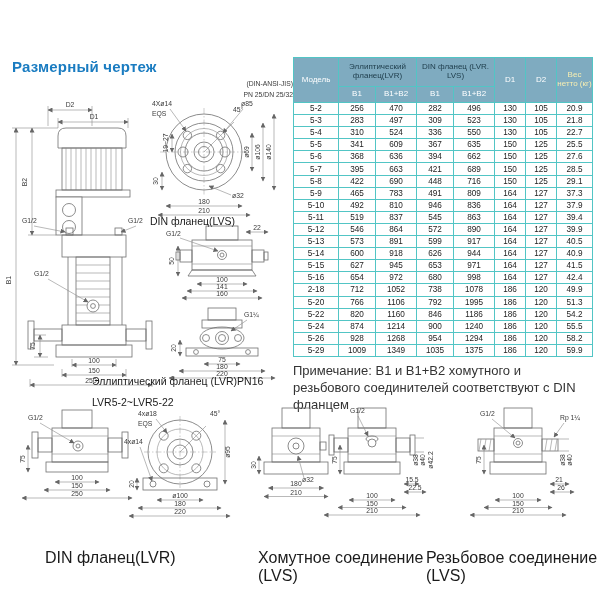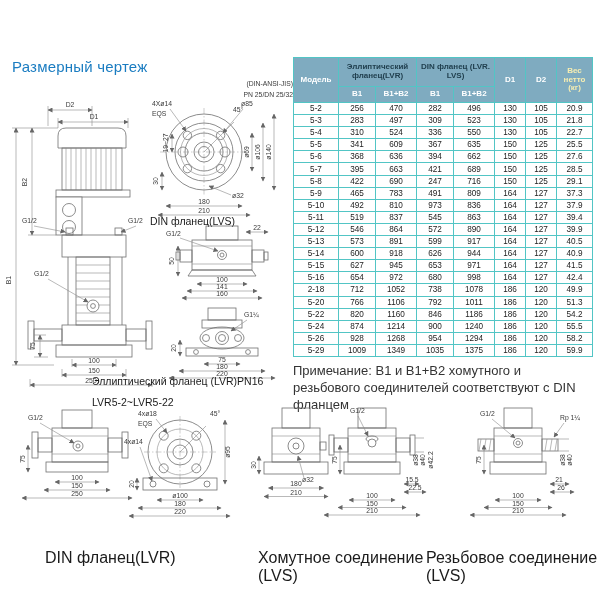--- a/index.html
+++ b/index.html
@@ -1,22 +1,22 @@
 <!DOCTYPE html>
 <html><head>
 <meta charset="utf-8">
 <style>
   html,body{margin:0;padding:0}
   body{width:600px;height:600px;background:#fff;font-family:"Liberation Sans",sans-serif;position:relative;overflow:hidden}
   .abs{position:absolute}
-  .page-title{left:12px;top:58px;font-size:15px;font-weight:normal;color:#1a7cc1;letter-spacing:.2px}
+  .page-title{left:12px;top:58px;font-size:15px;font-weight:bold;color:#1a7cc1;letter-spacing:.2px}
   
   .dim-table{left:293px;top:57px;width:299px;border-collapse:collapse;table-layout:fixed}
   .dim-table th,.dim-table td{border:1px solid #52c5c5;text-align:center;vertical-align:middle;padding:0;overflow:hidden}
-  .dim-table th{background:#7fabc0;font-size:8px;font-weight:bold;line-height:1.1}
+  .dim-table th{background:#7fabc0;font-size:8px;font-weight:normal;line-height:1.1}
   .dim-table .t1{height:29px}
   .dim-table .t2 th{height:15px}
   .dim-table td{height:11.1px;font-size:8.2px;color:#222;background:#fff}
   .h-light{color:#fff}
   .h-dark{color:#21404f}
   .h-wt{color:#f7eeb2}
   .note{left:293px;top:363px;width:294px;font-size:13px;color:#333;line-height:1.3}
   
   .cap{position:absolute;text-align:left;color:#1b1b1b}
   .cap-din-lvs{left:150px;top:215px;width:140px;font-size:10.5px}
@@ -334,41 +334,41 @@
         <td>421</td>
         <td>689</td>
         <td>150</td>
         <td>125</td>
         <td>28.5</td>
       </tr>
       <tr>
         <td>5-8</td>
         <td>422</td>
         <td>690</td>
-        <td>247</td>
+        <td>448</td>
         <td>716</td>
         <td>150</td>
         <td>125</td>
         <td>29.1</td>
       </tr>
       <tr>
         <td>5-9</td>
         <td>465</td>
         <td>783</td>
         <td>491</td>
         <td>809</td>
         <td>164</td>
         <td>127</td>
         <td>37.3</td>
       </tr>
       <tr>
         <td>5-10</td>
         <td>492</td>
         <td>810</td>
-        <td>973</td>
+        <td>946</td>
         <td>836</td>
         <td>164</td>
         <td>127</td>
         <td>37.9</td>
       </tr>
       <tr>
         <td>5-11</td>
         <td>519</td>
         <td>837</td>
         <td>545</td>
@@ -435,21 +435,21 @@
         <td>1078</td>
         <td>186</td>
         <td>120</td>
         <td>49.9</td>
       </tr>
       <tr>
         <td>5-20</td>
         <td>766</td>
         <td>1106</td>
         <td>792</td>
-        <td>1011</td>
+        <td>1995</td>
         <td>186</td>
         <td>120</td>
         <td>51.3</td>
       </tr>
       <tr>
         <td>5-22</td>
         <td>820</td>
         <td>1160</td>
         <td>846</td>
         <td>1186</td>

